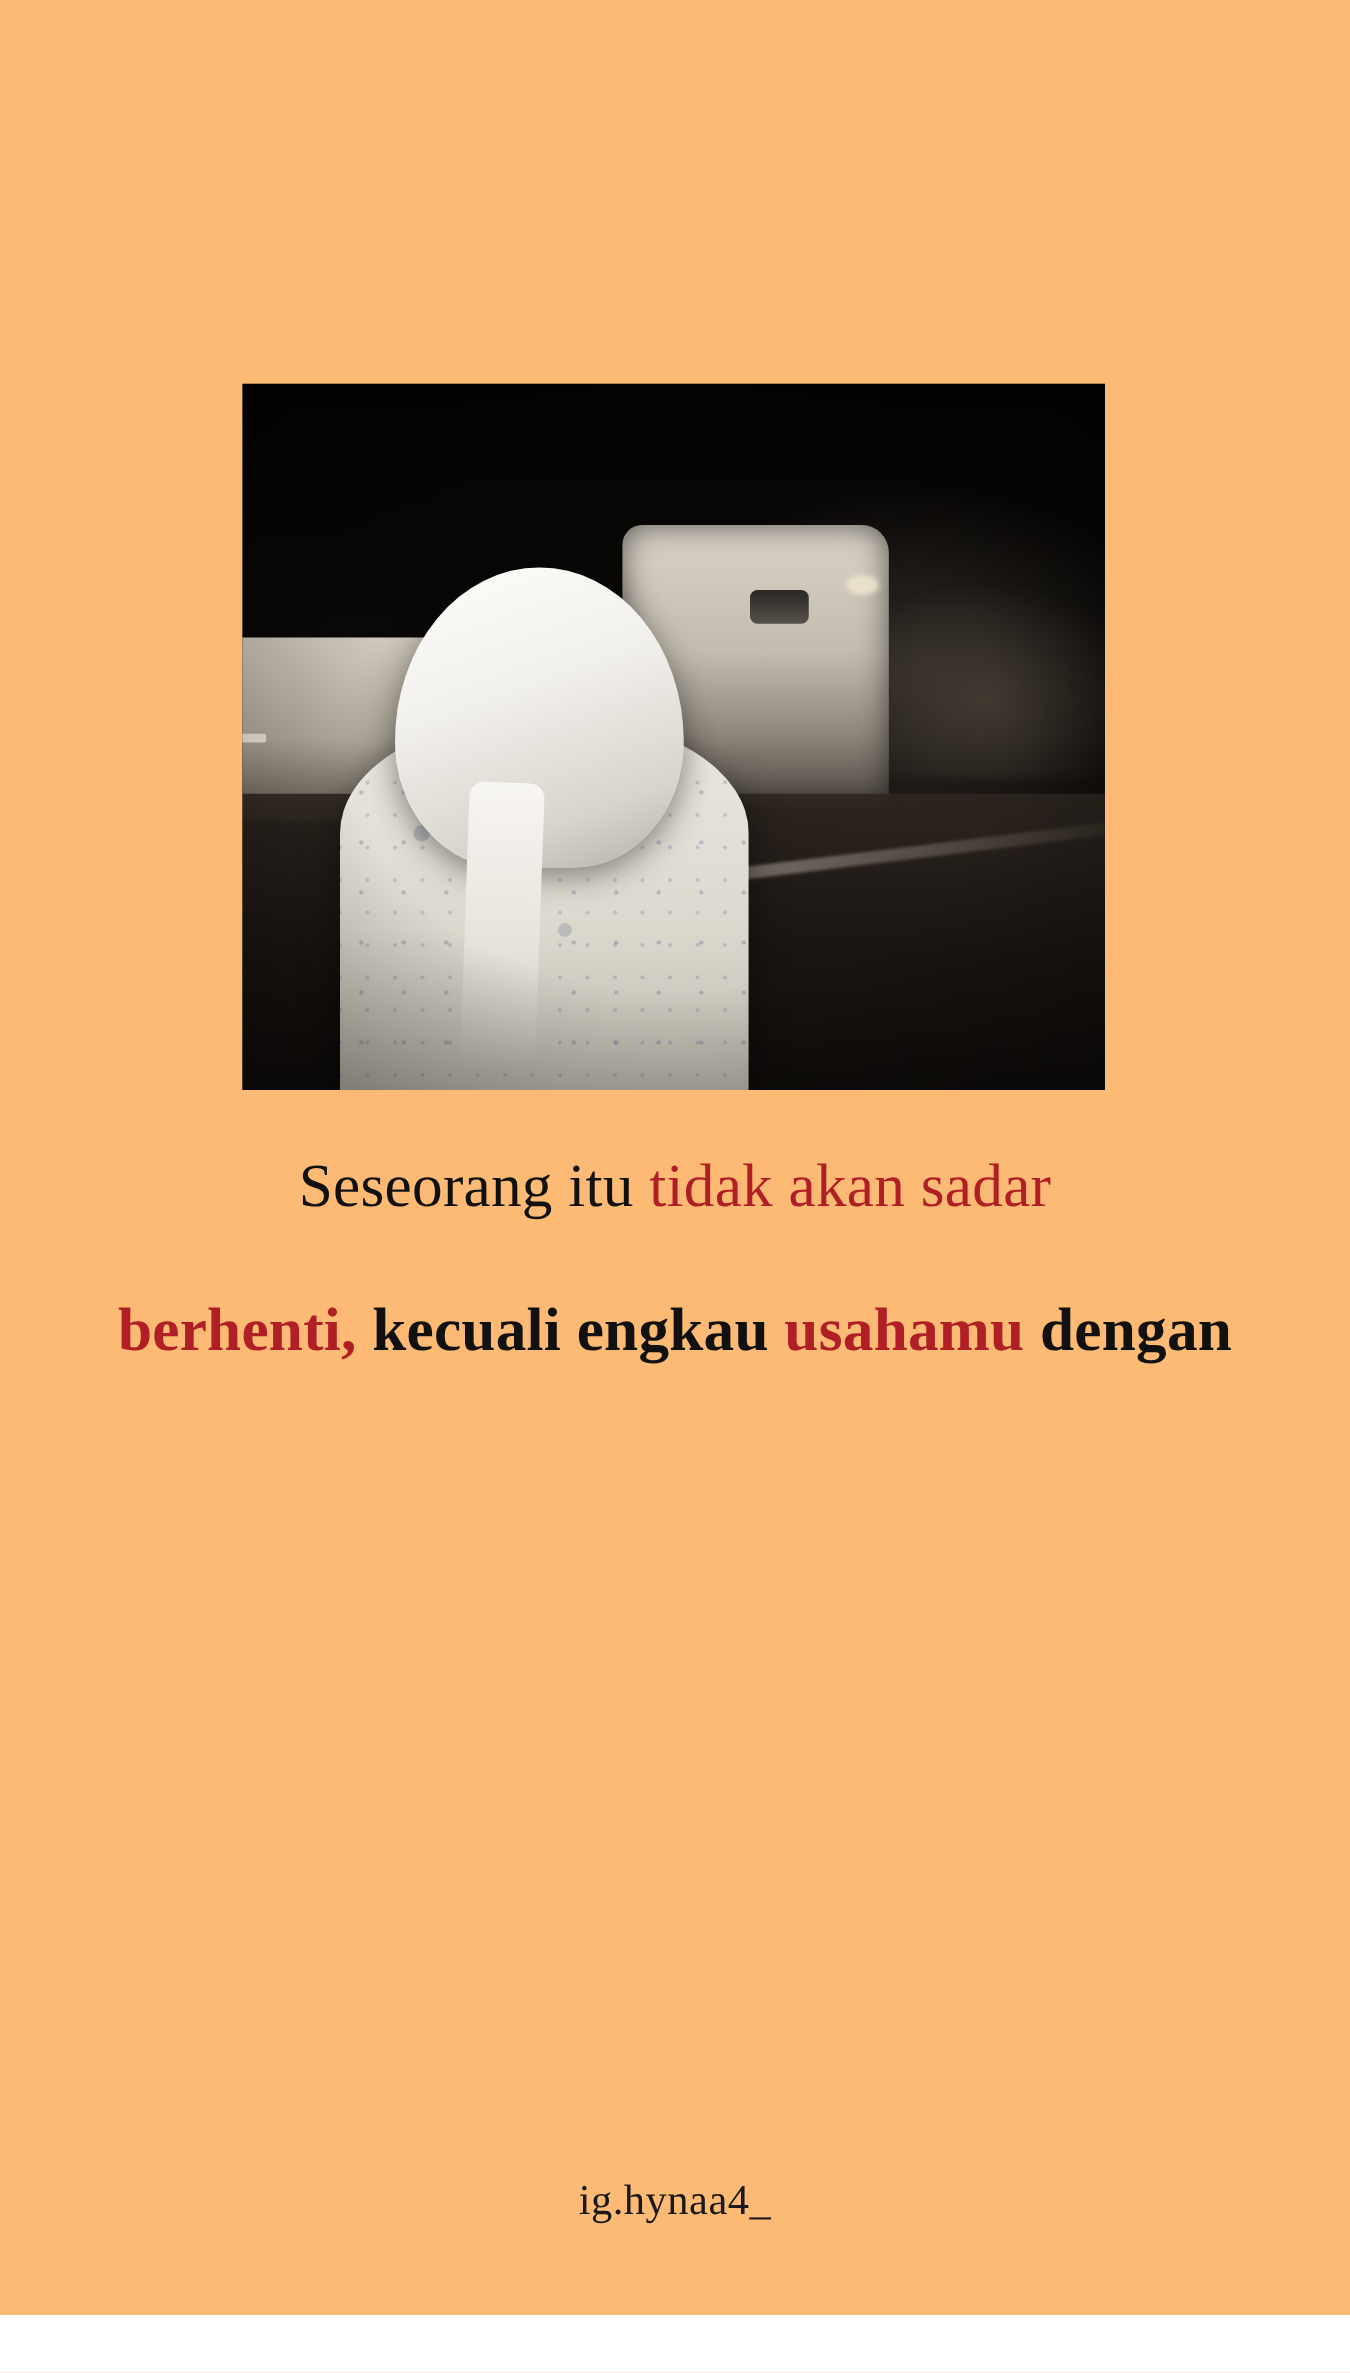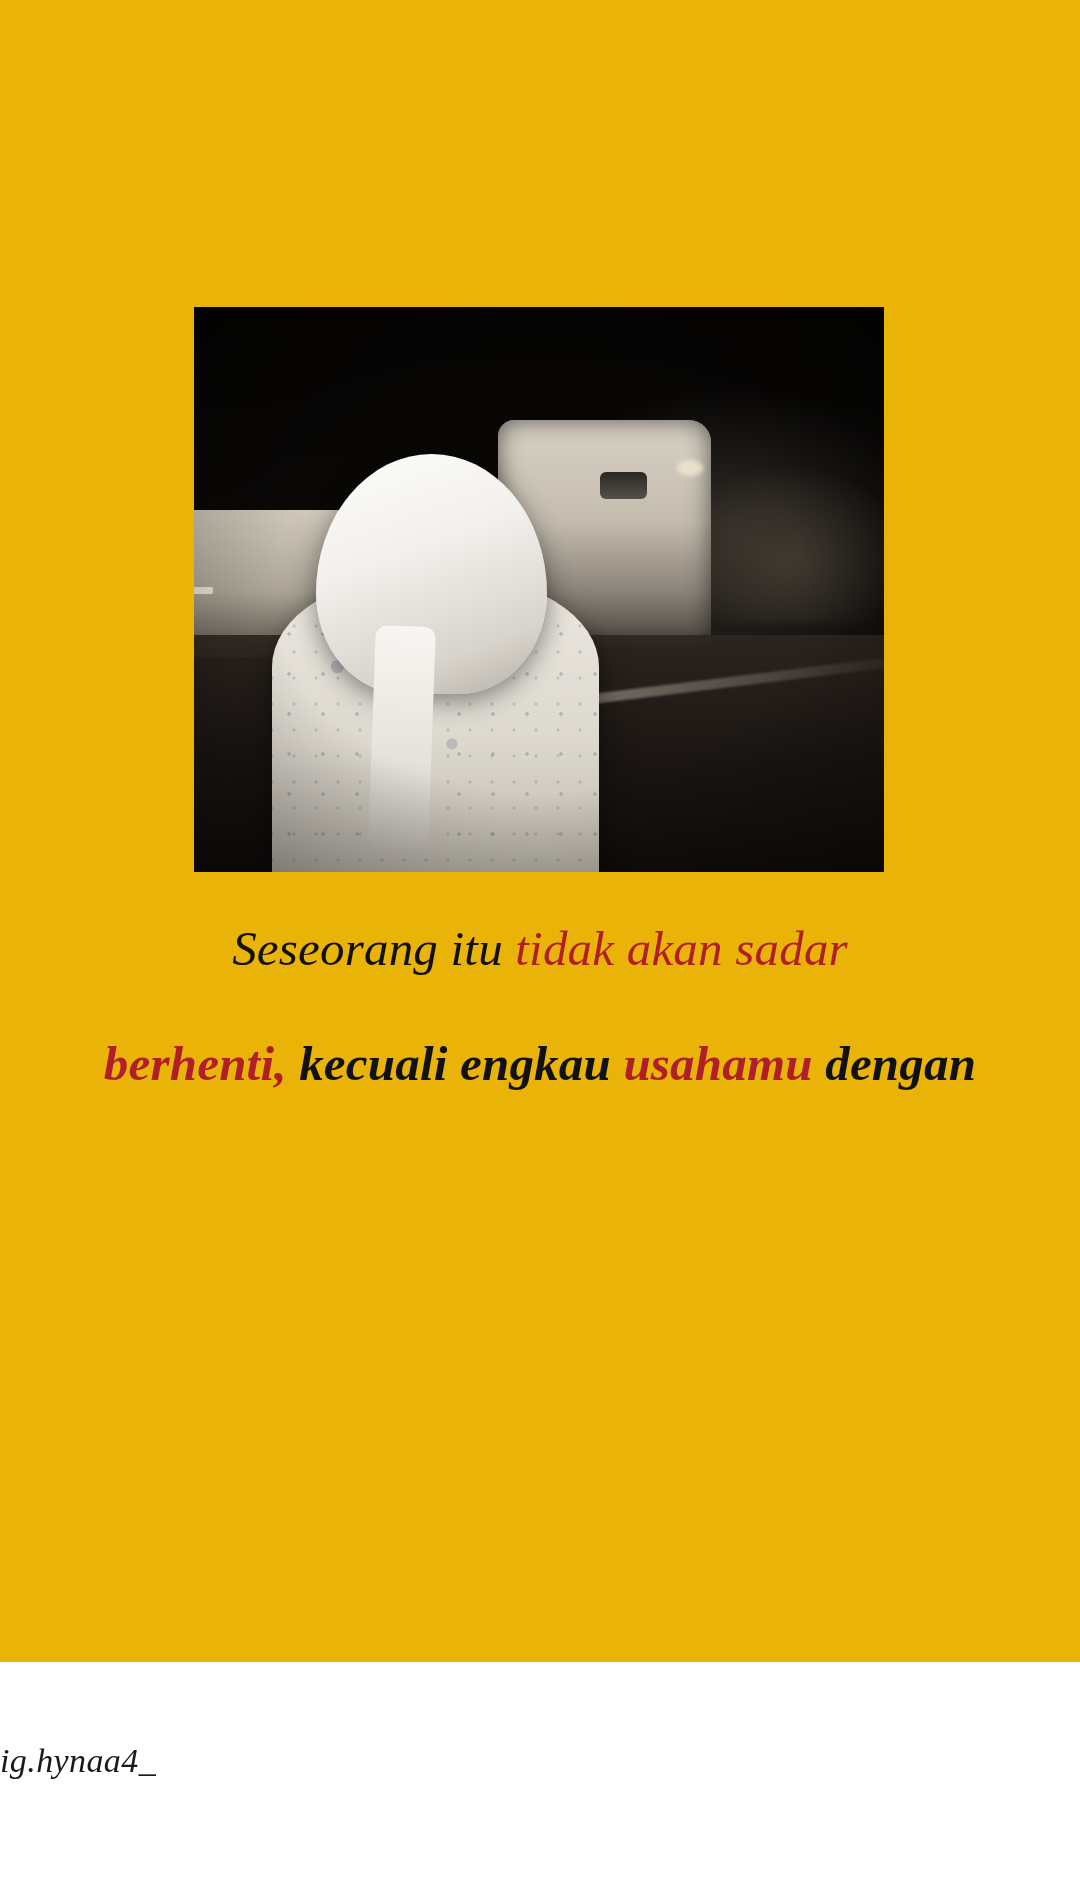--- a/index.html
+++ b/index.html
@@ -13,23 +13,22 @@
     position: relative;
     overflow: hidden;
     font-family: "Liberation Serif", serif;
   }
 
   .card {
     position: absolute;
     left: 0;
     top: 0;
     width: 1080px;
-    height: 1662px;
-    background: #eab308;
-    font-style: italic;
+    height: 1852px;
+    background: #fdba74;
   }
 
   
   .photo-wrap {
     position: absolute;
     left: 194px;
     top: 307px;
     width: 690px;
     height: 565px;
     overflow: hidden;
@@ -204,21 +203,21 @@
   .caption .bold {
     font-weight: 700;
   }
 
   
   .handle {
     position: absolute;
     left: 0;
     top: 1742px;
     width: 1080px;
-    text-align: left;
+    text-align: center;
     font-family: "Liberation Serif", serif;
     font-size: 34px;
     color: #1a1a1a;
     letter-spacing: .4px;
   }
 </style>
 </head>
 <body>
 
 <div class="card">

